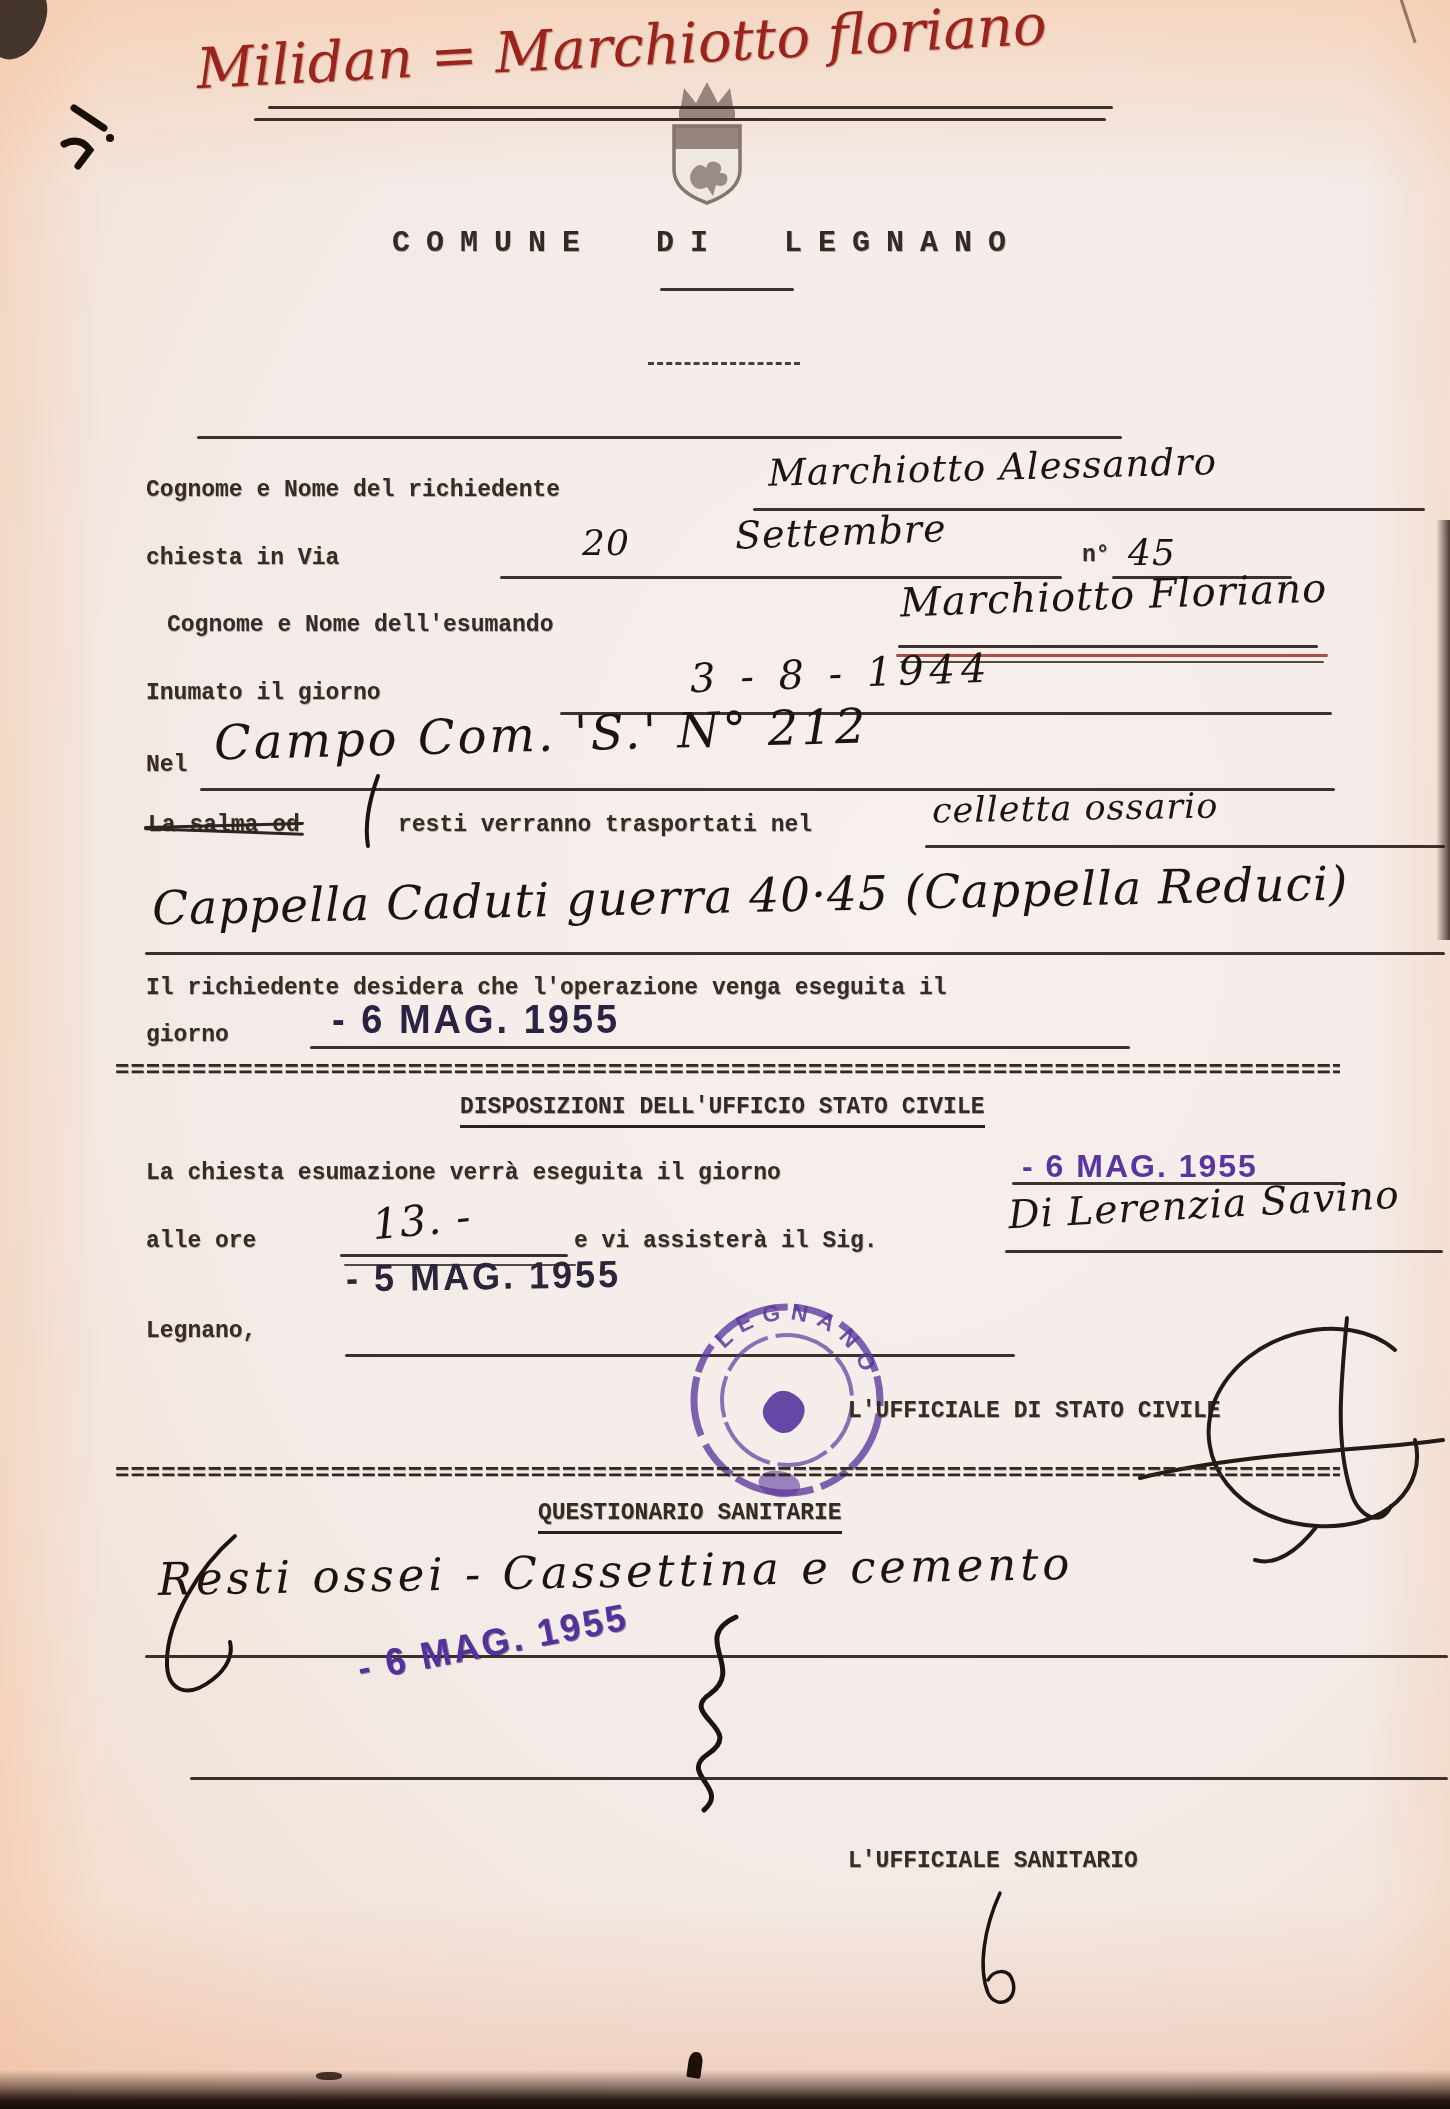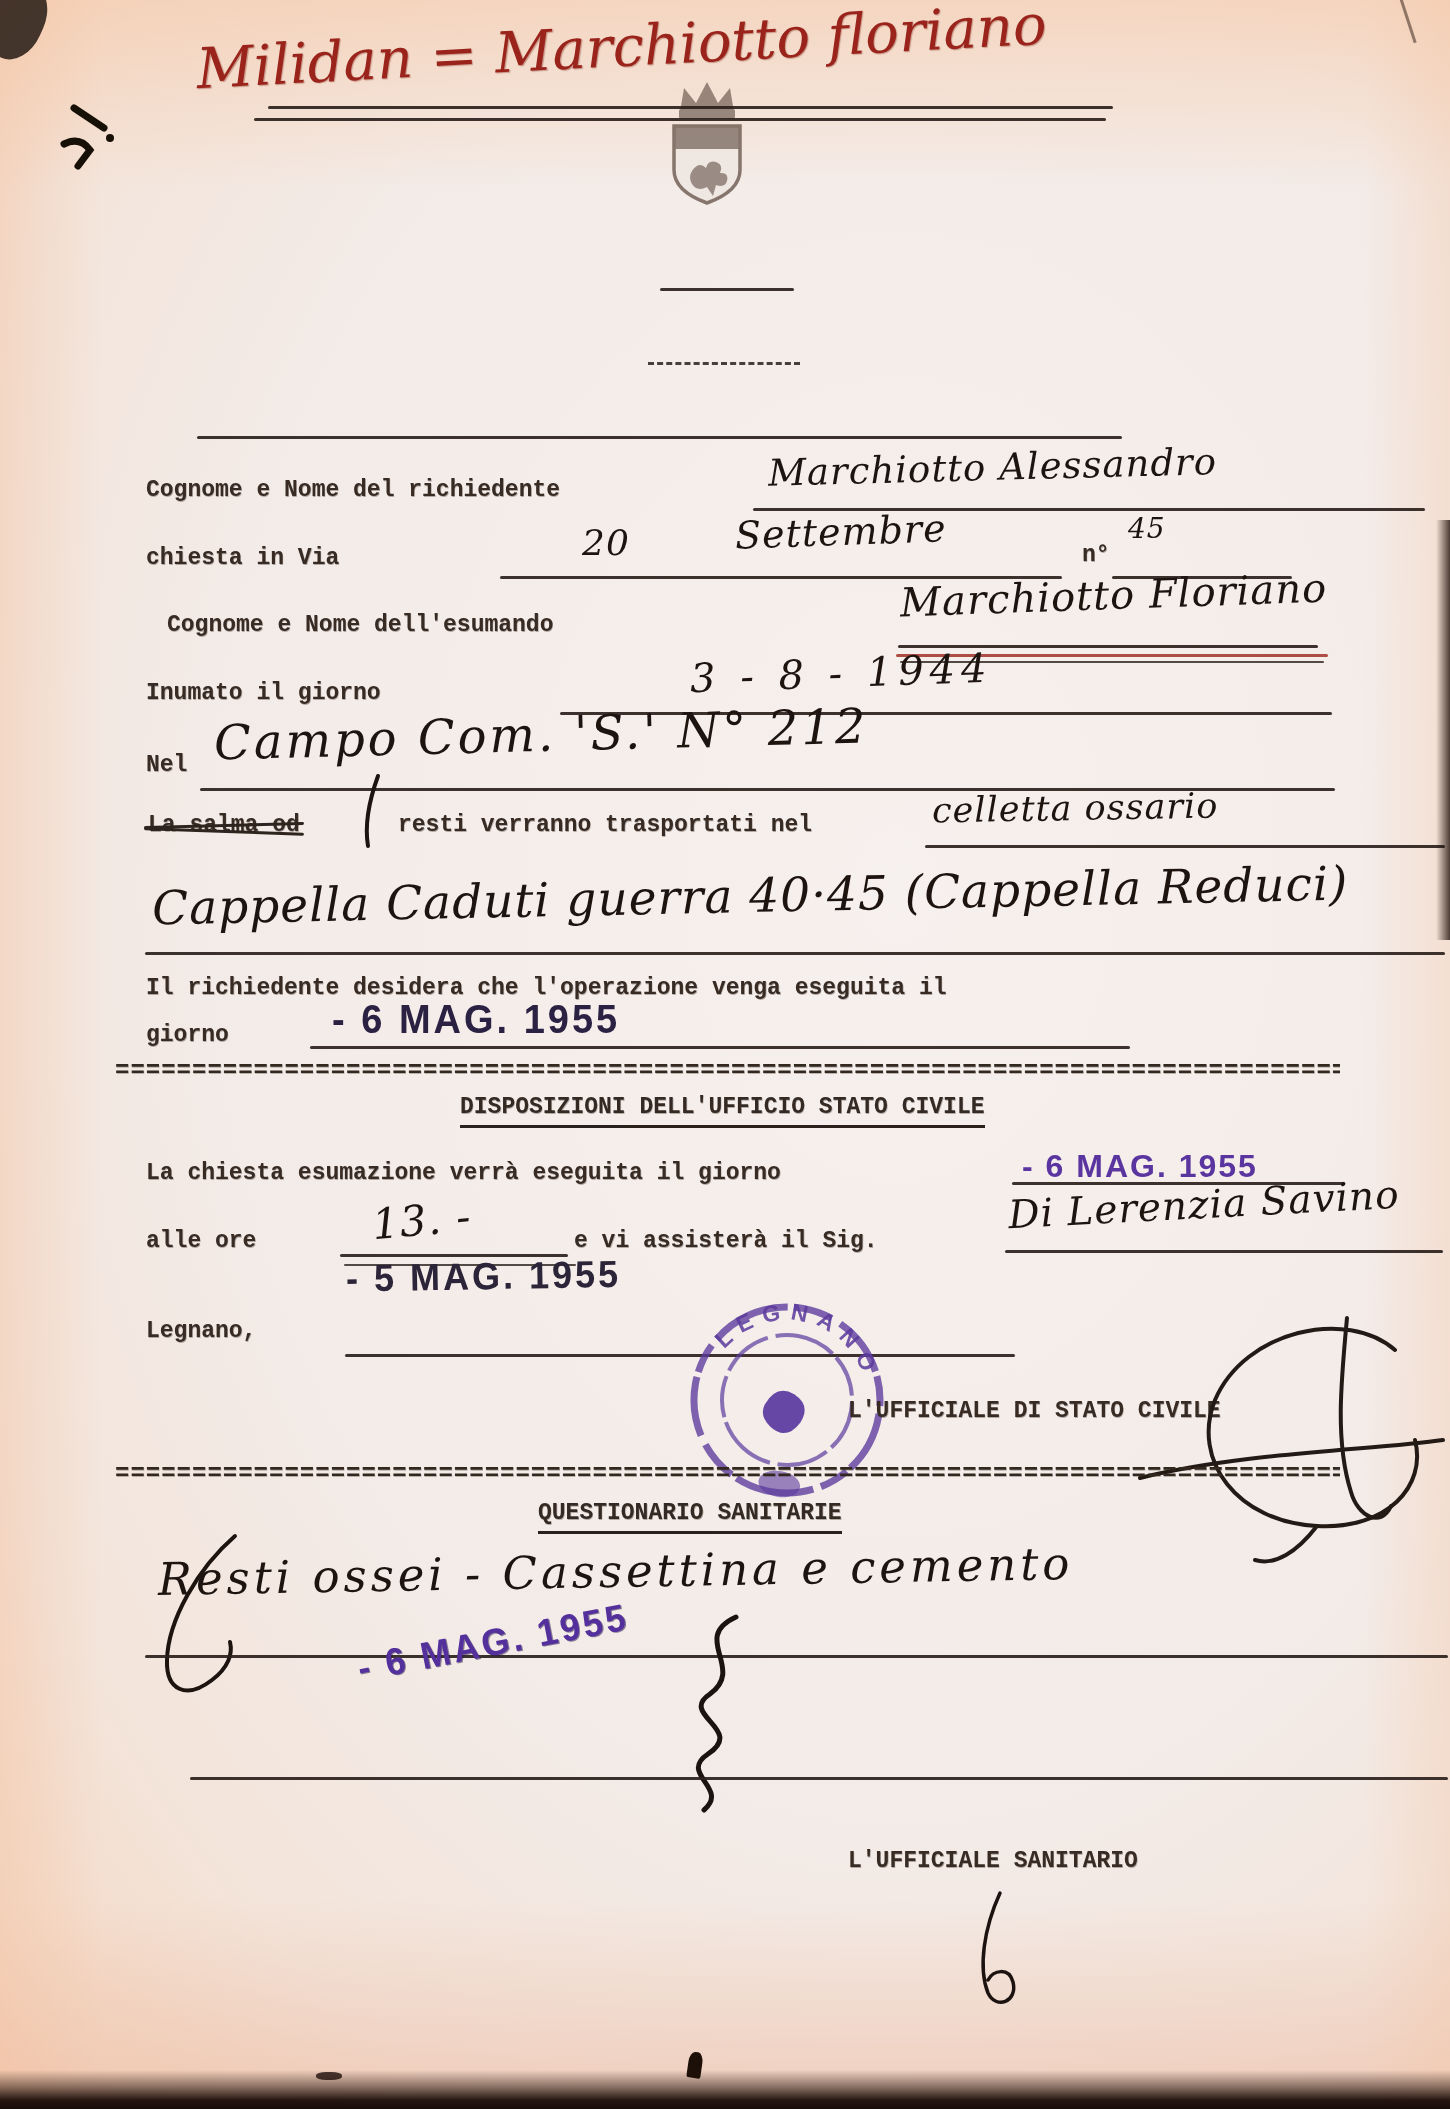--- a/index.html
+++ b/index.html
@@ -47,36 +47,37 @@
       <path d="M42,50 h66 v44 q0,21 -33,33 q-33,-12 -33,-33 z" fill="#efe7e1" stroke="#6d5c52" stroke-width="3.5"></path>
       <path d="M43,50 h64 v23 h-64 z" fill="#6d5c52" opacity="0.85"></path>
       <path d="M60,95 q7,-10 14,-3 q2,-8 10,-6 q8,3 4,11 q9,-1 7,8 q-2,7 -11,4 l-3,11 -6,-9 q-10,5 -15,-3 q-4,-7 0,-13z" fill="#6d5c52" opacity="0.8"></path>
     </g>
   </svg>
 
   <div class="abs redink" style="left:196px;top:14px;font-size:56px;transform:rotate(-3deg);">Milidan = Marchiotto floriano</div>
   <div class="abs rule" style="left:268px;top:106px;width:845px;"></div>
   <div class="abs rule" style="left:254px;top:118px;width:852px;"></div>
 
+  <div class="abs heading" style="left:392px;top:226px;font-size:30px;letter-spacing:16px;word-spacing:26px;">COMUNE DI LEGNANO</div>
   <div class="abs rule" style="left:660px;top:288px;width:134px;"></div>
 
   <div class="abs" style="left:648px;top:362px;width:152px;border-top:3px dashed #2b211c;opacity:.85;"></div>
 
   <div class="abs rule" style="left:197px;top:436px;width:925px;"></div>
 
   <div class="abs tw" style="left:146px;top:477px;font-size:23px;">Cognome e Nome del richiedente</div>
   <div class="abs hw" style="left:768px;top:446px;font-size:37px;transform:rotate(-1.5deg);">Marchiotto Alessandro</div>
   <div class="abs rule" style="left:753px;top:508px;width:672px;"></div>
 
   <div class="abs tw" style="left:146px;top:545px;font-size:23px;">chiesta in Via</div>
   <div class="abs hw" style="left:582px;top:522px;font-size:36px;">20</div>
   <div class="abs hw" style="left:735px;top:510px;font-size:38px;transform:rotate(-2deg);">Settembre</div>
   <div class="abs rule" style="left:500px;top:576px;width:562px;"></div>
   <div class="abs tw" style="left:1082px;top:542px;font-size:23px;">n°</div>
-  <div class="abs hw" style="left:1128px;top:512px;font-size:28px;">45</div>
+  <div class="abs hw" style="left:1128px;top:532px;font-size:36px;">45</div>
   <div class="abs rule" style="left:1112px;top:576px;width:180px;"></div>
 
   <div class="abs tw" style="left:146px;top:612px;font-size:23px;margin-left:21px;">Cognome e Nome dell'esumando</div>
   <div class="abs hw" style="left:900px;top:572px;font-size:40px;transform:rotate(-2deg);">Marchiotto Floriano</div>
   <div class="abs rule" style="left:898px;top:645px;width:420px;"></div>
   <div class="abs rule red" style="left:896px;top:654px;width:432px;"></div>
   <div class="abs rule thin" style="left:900px;top:661px;width:424px;"></div>
 
   <div class="abs tw" style="left:146px;top:680px;font-size:23px;">Inumato il giorno</div>
   <div class="abs hw" style="left:690px;top:650px;font-size:40px;letter-spacing:6px;transform:rotate(-2deg);">3 - 8 - 1944</div>

